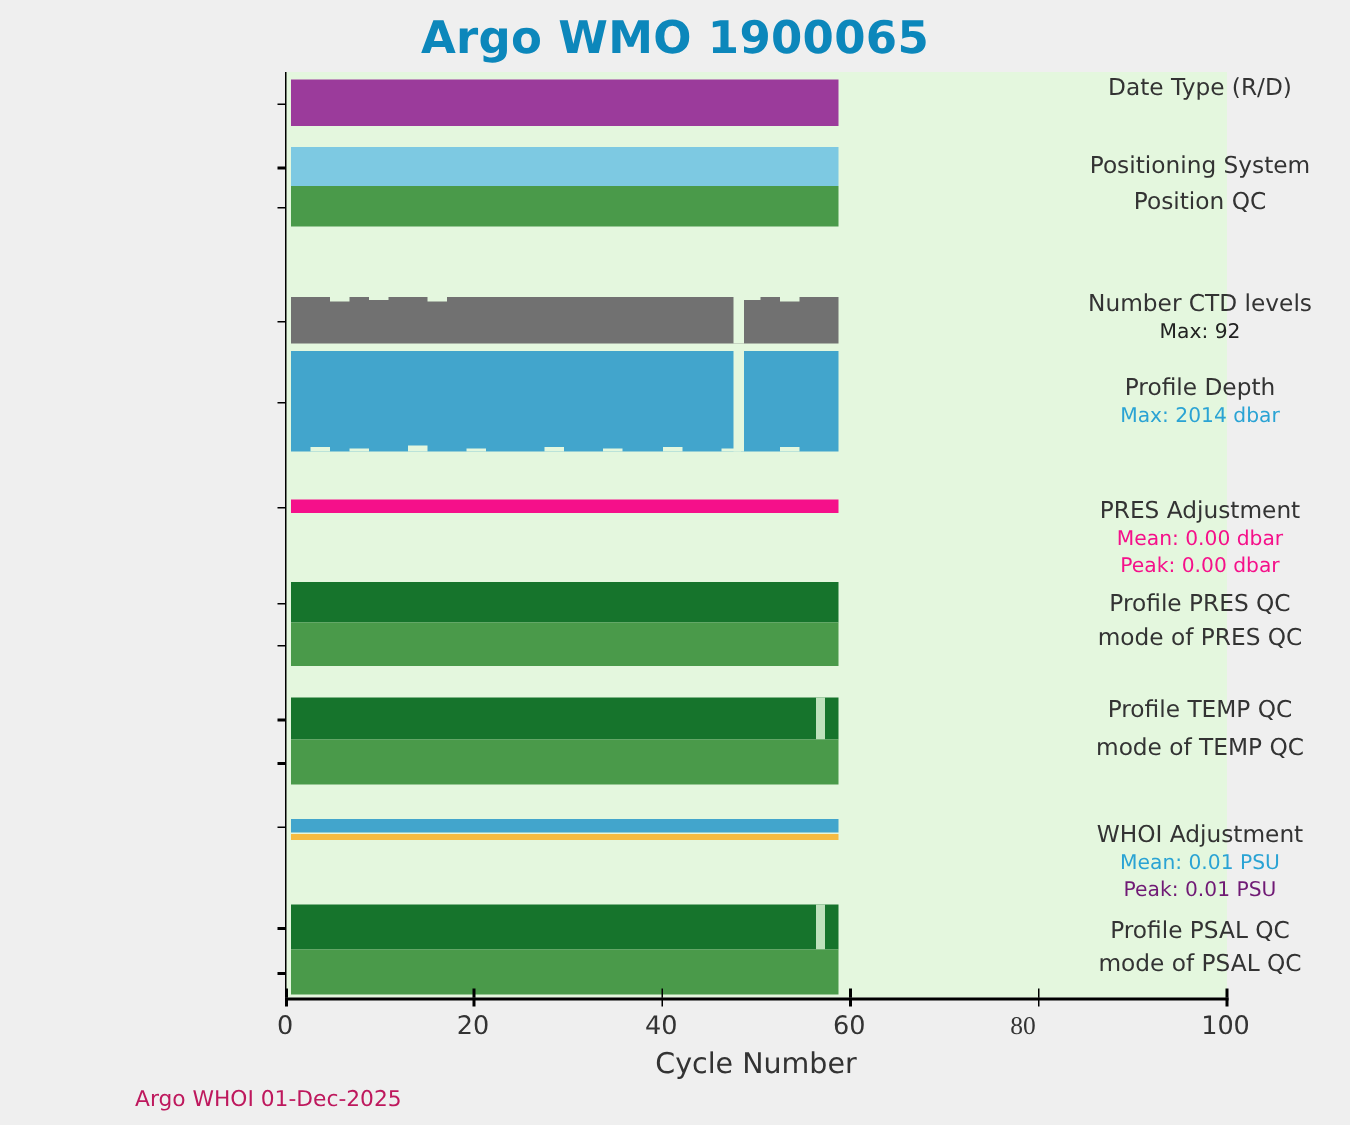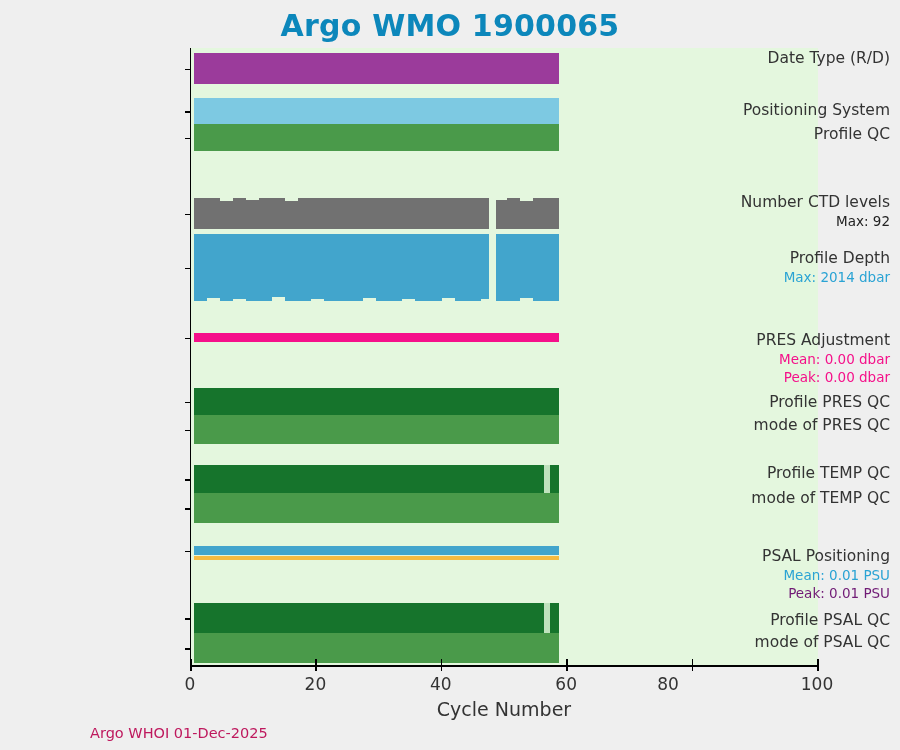--- a/index.html
+++ b/index.html
@@ -55,21 +55,21 @@
     background: #e4f7de;
     top: 0;
     height: 100%;
   }
 
   
   .ylabel-group {
     position: absolute;
     right: 0;
     width: 190px;
-    text-align: right;
+    text-align: center;
     box-sizing: border-box;
     padding-right: 10px;
   }
   .ylabel {
     font-size: 15.5px;
     color: #333333;
     line-height: 20px;
     white-space: nowrap;
   }
   .ylabel.sub {
@@ -184,21 +184,21 @@
 </div>
 
 <div id="ylabels-layer">
     <div class="ylabel-group" style="top: 48px;">
       <div class="ylabel">Date Type (R/D)</div>
     </div>
     <div class="ylabel-group" style="top: 100px;">
       <div class="ylabel">Positioning System</div>
     </div>
     <div class="ylabel-group" style="top: 124px;">
-      <div class="ylabel">Profile QC</div>
+      <div class="ylabel">Position QC</div>
     </div>
     <div class="ylabel-group" style="top: 192px;">
       <div class="ylabel">Number CTD levels</div>
       <div class="ylabel sub" style="color: rgb(34, 34, 34);">Max: 92</div>
     </div>
     <div class="ylabel-group" style="top: 248px;">
       <div class="ylabel">Profile Depth</div>
       <div class="ylabel sub" style="color: rgb(42, 163, 212);">Max: 2014 dbar</div>
     </div>
     <div class="ylabel-group" style="top: 330px;">
@@ -212,21 +212,21 @@
     <div class="ylabel-group" style="top: 415px;">
       <div class="ylabel">mode of PRES QC</div>
     </div>
     <div class="ylabel-group" style="top: 463px;">
       <div class="ylabel">Profile TEMP QC</div>
     </div>
     <div class="ylabel-group" style="top: 488px;">
       <div class="ylabel">mode of TEMP QC</div>
     </div>
     <div class="ylabel-group" style="top: 546px;">
-      <div class="ylabel">PSAL Positioning</div>
+      <div class="ylabel">WHOI Adjustment</div>
       <div class="ylabel sub" style="color: rgb(42, 163, 212);">Mean: 0.01 PSU</div>
       <div class="ylabel sub" style="color: #701a75;">Peak: 0.01 PSU</div>
     </div>
     <div class="ylabel-group" style="top: 610px;">
       <div class="ylabel">Profile PSAL QC</div>
     </div>
     <div class="ylabel-group" style="top: 632px;">
       <div class="ylabel">mode of PSAL QC</div>
     </div>
   </div>
@@ -255,21 +255,21 @@
     <div class="xtick-top" style="left: 315.4px;"></div>
     <div class="xticklabel" style="left: 315.4px;">20</div>
     <div class="xtick" style="left: 440.8px;"></div>
     <div class="xtick-top" style="left: 440.8px;"></div>
     <div class="xticklabel" style="left: 440.8px;">40</div>
     <div class="xtick" style="left: 566.2px;"></div>
     <div class="xtick-top" style="left: 566.2px;"></div>
     <div class="xticklabel" style="left: 566.2px;">60</div>
     <div class="xtick" style="left: 691.6px;"></div>
     <div class="xtick-top" style="left: 691.6px;"></div>
-    <div class="xticklabel" style="left: 668px;">80</div>
+    <div class="xticklabel" style="left: 682px; font-family: Liberation Serif, serif;">80</div>
     <div class="xtick" style="left: 817px;"></div>
     <div class="xtick-top" style="left: 817px;"></div>
     <div class="xticklabel" style="left: 817px;">100</div>
   </div>
 
 <div id="xaxis-title">Cycle Number</div>
 
 <div id="footer-note">Argo WHOI 01-Dec-2025</div>
 
 </body></html>

